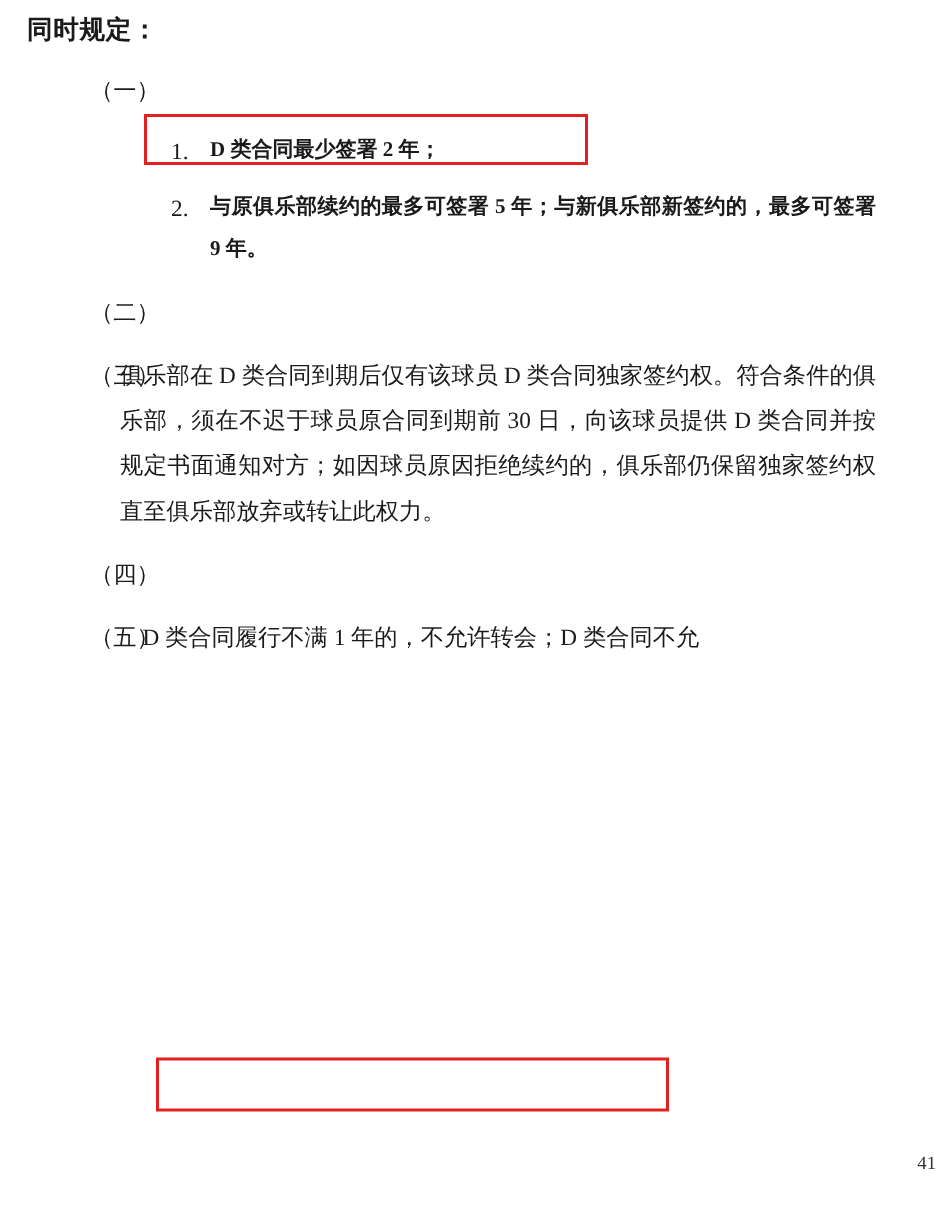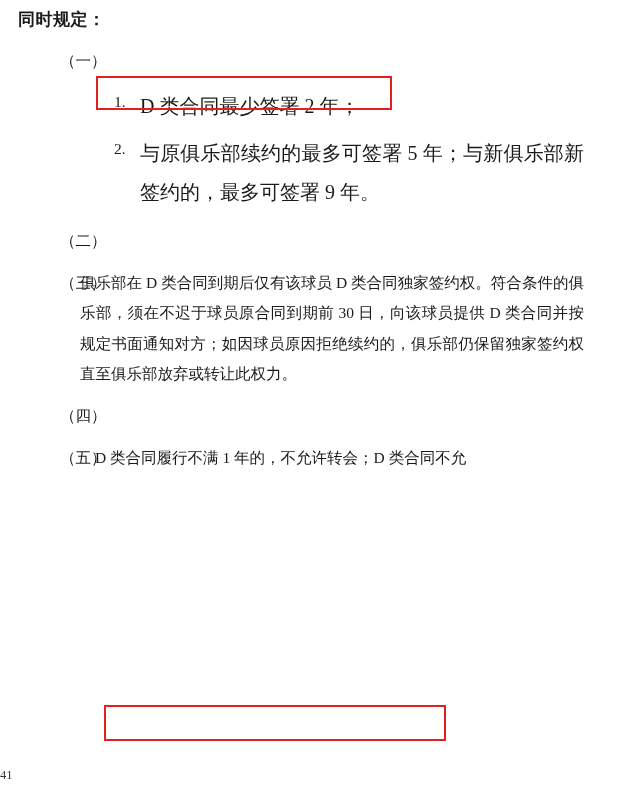--- a/index.html
+++ b/index.html
@@ -60,24 +60,25 @@
     margin-bottom: 2px;
   }
   .subitem-marker {
     flex: 0 0 auto;
     width: 26px;
     font-size: 15.5px;
     line-height: 1.95;
   }
   .subitem-body {
     flex: 1 1 auto;
-    font-size: 20px;
+    font-size: 14px;
     line-height: 1.95;
     text-align: justify;
     text-justify: inter-ideograph;
+    font-weight: bold;
   }
   
   .hl-box-1 {
     position: absolute;
     left: 96px;
     top: 76px;
     width: 296px;
     height: 34px;
     border: 2px solid #e0211f;
     box-sizing: border-box;
@@ -91,21 +92,21 @@
     height: 36px;
     border: 2px solid #e0211f;
     box-sizing: border-box;
     pointer-events: none;
   }
   .page-number {
     position: absolute;
     left: 0;
     right: 0;
     top: 768px;
-    text-align: left;
+    text-align: right;
     font-size: 12.5px;
     color: #333;
   }
   .nowrap { white-space: nowrap; margin-left: 15px; }
 </style>
 </head>
 <body>
 
 <div class="page">
 

